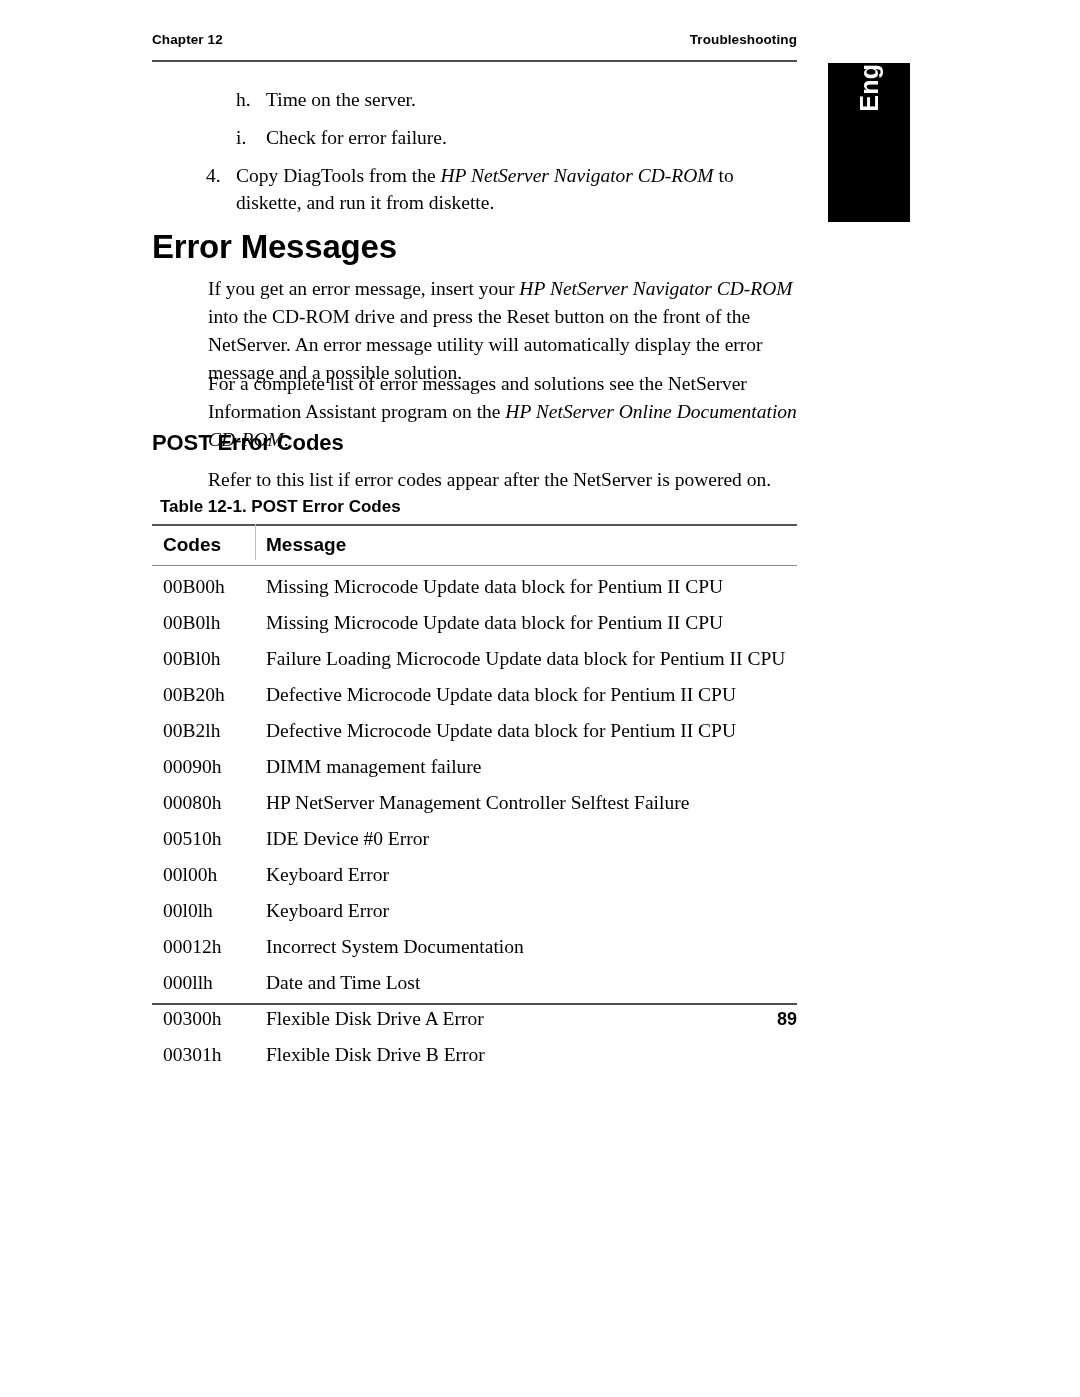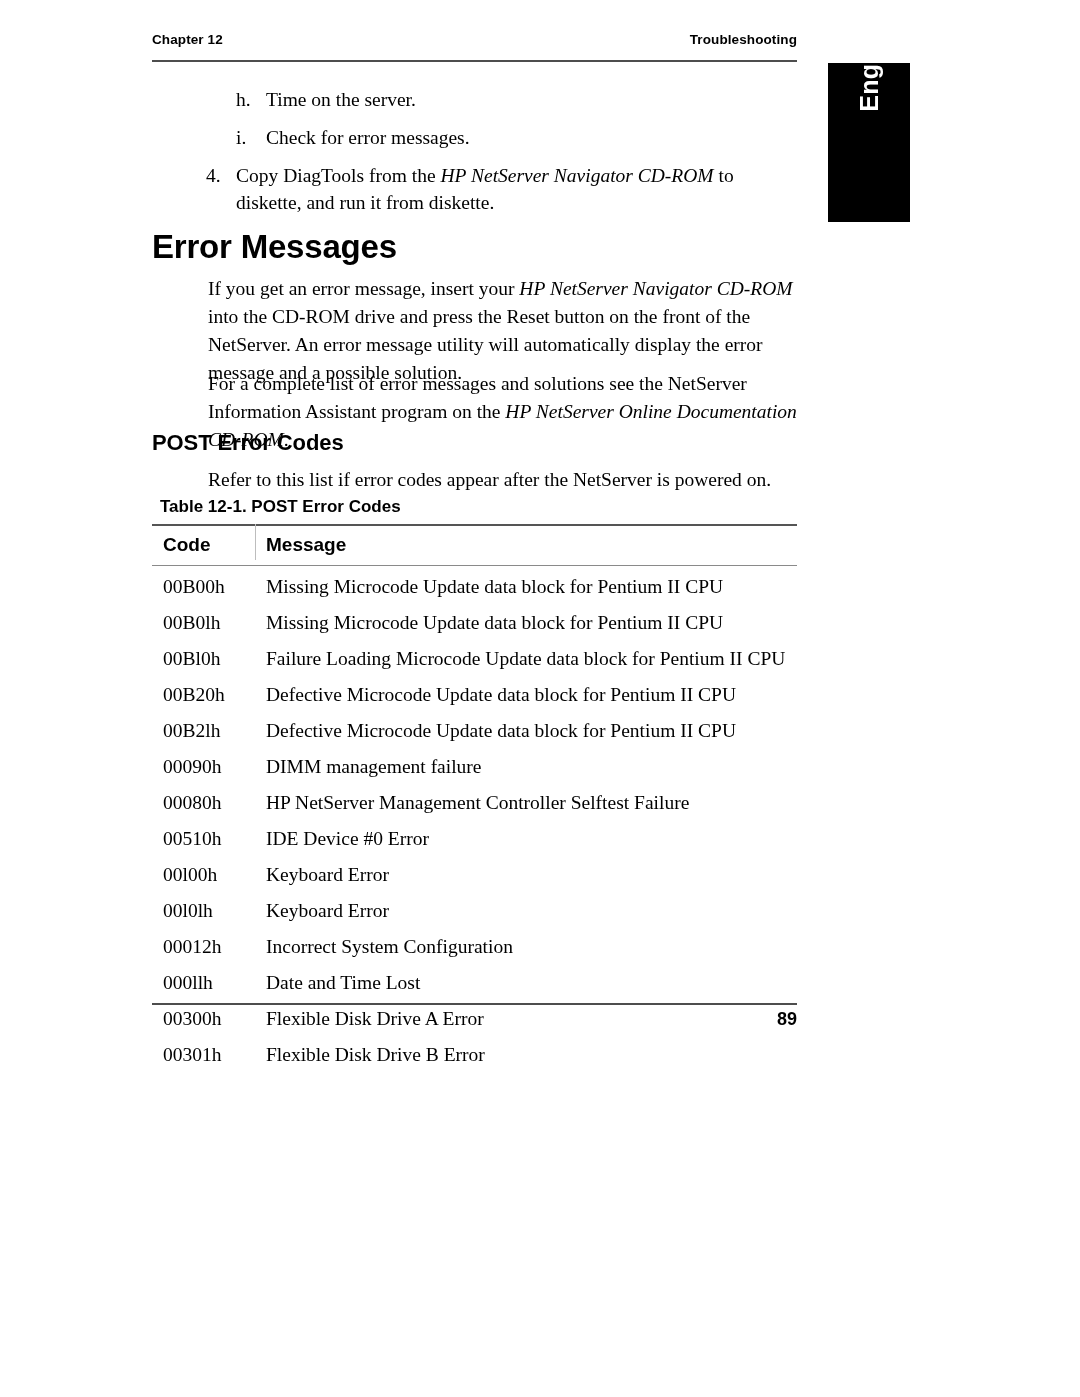--- a/index.html
+++ b/index.html
@@ -235,21 +235,21 @@
   <div class="content">
     <div class="olist">
 
       <div class="olist-item sub">
         <span class="olist-marker">h.</span>
         <span class="olist-text">Time on the server.</span>
       </div>
 
       <div class="olist-item sub">
         <span class="olist-marker">i.</span>
-        <span class="olist-text">Check for error messages.</span>
+        <span class="olist-text">Check for error failure.</span>
       </div>
 
       <div class="olist-item main">
         <span class="olist-marker">4.</span>
         <span class="olist-text"><span>Copy DiagTools from the </span><i>HP NetServer Navigator CD-ROM</i><span> to diskette, and run it from diskette.</span></span>
       </div>
 
     </div>
   </div>
 
@@ -261,21 +261,21 @@
 
   <h2 class="doc-h2">POST Error Codes</h2>
 
   <div class="para para-3">Refer to this list if error codes appear after the NetServer is powered on.</div>
 
   <div class="table-caption">Table 12-1. POST Error Codes</div>
 
   <table class="data-table">
     <thead>
       <tr>
-        <th class="col-code">Code</th>
+        <th class="col-code">Codes</th>
         <th class="col-msg">Message</th>
       </tr>
     </thead>
     <tbody>
       <tr>
           <td class="col-code">00B00h</td>
           <td class="col-msg">Missing Microcode Update data block for Pentium II CPU</td>
         </tr>
       <tr>
           <td class="col-code">00B0lh</td>
@@ -308,21 +308,21 @@
       <tr>
           <td class="col-code">00l00h</td>
           <td class="col-msg">Keyboard Error</td>
         </tr>
       <tr>
           <td class="col-code">00l0lh</td>
           <td class="col-msg">Keyboard Error</td>
         </tr>
       <tr>
           <td class="col-code">00012h</td>
-          <td class="col-msg">Incorrect System Configuration</td>
+          <td class="col-msg">Incorrect System Documentation</td>
         </tr>
       <tr>
           <td class="col-code">000llh</td>
           <td class="col-msg">Date and Time Lost</td>
         </tr>
       <tr>
           <td class="col-code">00300h</td>
           <td class="col-msg">Flexible Disk Drive A Error</td>
         </tr>
       <tr>

